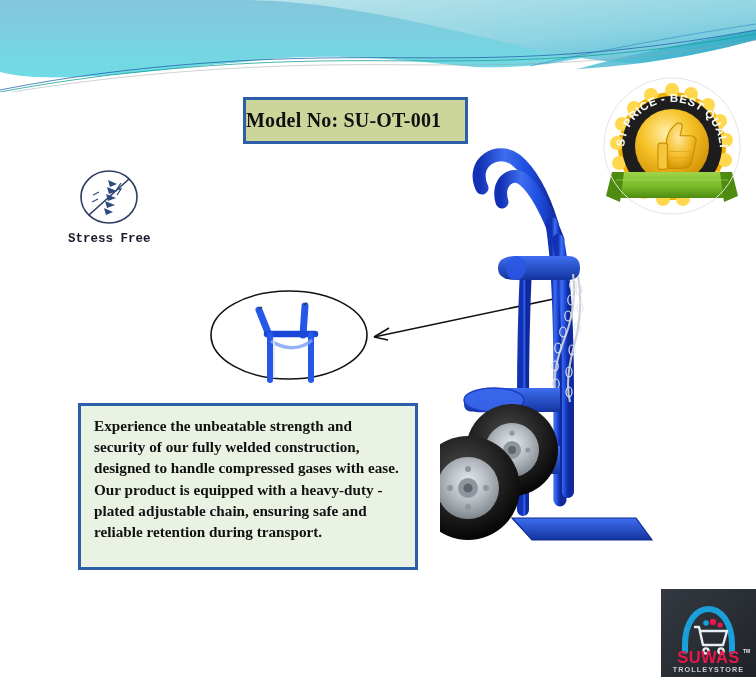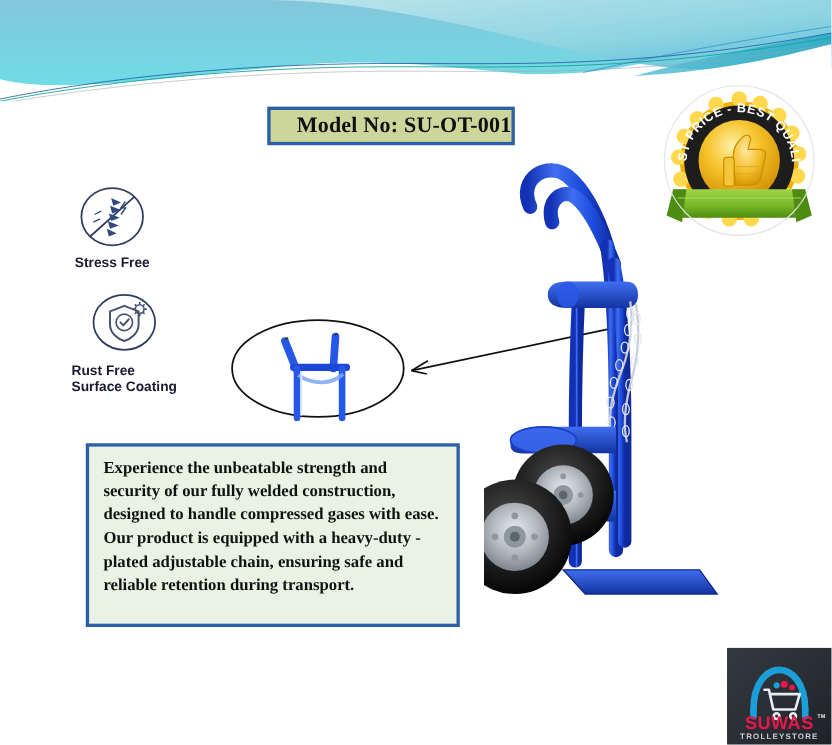--- a/index.html
+++ b/index.html
@@ -10,37 +10,37 @@
     overflow:hidden;
     position:relative;
   }
   .stage{position:absolute;left:0;top:0;width:756px;height:677px;overflow:hidden;background:#fff;}
 
   
   .header-wave{position:absolute;left:0;top:0;width:756px;height:92px;}
 
   
   .model-box{
-    position:absolute;left:243px;top:97px;width:225px;height:35px;
+    position:absolute;left:243px;top:97px;width:225px;height:47px;
     background:#ccd69b;border:3px solid #2b5fa8;
-    display:flex;align-items:center;justify-content:flex-end;
+    display:flex;align-items:center;justify-content:flex-start;
     box-sizing:border-box;
   }
   .model-box span{
     font-family:"Liberation Serif", serif;
     font-weight:bold;font-size:20px;color:#101010;letter-spacing:.2px;
     white-space:nowrap;
   }
 
   
   .feature{position:absolute;display:flex;flex-direction:column;align-items:center;}
   .feature .ico{width:64px;height:60px;}
   .feature .cap{
-    margin-top:4px;
-    font-family:Liberation Sans, sans-serif;
+    margin-top:4px;text-align:center;
+    font-family:Liberation Mono, monospace;
     font-weight:bold;font-size:12.5px;color:#1a1a2e;line-height:14px;
     white-space:nowrap;
   }
   #feat-stress{left:68px;top:168px;}
   #feat-rust{left:65px;top:266px;}
 
   
   .callout{position:absolute;left:207px;top:288px;width:165px;height:95px;}
   .arrow-svg{position:absolute;left:360px;top:278px;width:215px;height:72px;}
 
@@ -125,38 +125,20 @@
         <path d="M22 24 l-6 3"></path>
         <path d="M21 31 l-6 3"></path>
       </g>
       <path d="M44 15 l-4 6 h4 l-4 6" fill="none" stroke="#2f4a7d" stroke-width="1.3"></path>
     </svg>
     <div class="cap">
       <div>Stress Free</div>
     </div>
   </div>
 
-  <div class="feature" id="feat-rust">
-    <svg class="ico" viewBox="0 0 64 60">
-      <ellipse cx="32" cy="27" rx="28" ry="25" fill="none" stroke="#2f3c63" stroke-width="1.6"></ellipse>
-      <path d="M32 12 L45 17 V29 C45 37 38 42 32 44 C26 42 19 37 19 29 V17 Z" fill="none" stroke="#4a5270" stroke-width="1.8" stroke-linejoin="round"></path>
-      <circle cx="32" cy="27" r="7.5" fill="none" stroke="#4a5270" stroke-width="1.5"></circle>
-      <path d="M28.5 27 l2.6 2.8 5-5.6" fill="none" stroke="#4a5270" stroke-width="1.8" stroke-linecap="round" stroke-linejoin="round"></path>
-      <g fill="none" stroke="#4a5270" stroke-width="1.5">
-        <circle cx="46" cy="15" r="4"></circle>
-        <path d="M46 8.5 v2 M46 19.5 v2 M39.5 15 h2 M50.5 15 h2
-                 M41.6 10.6 l1.4 1.4 M49 17.9 l1.4 1.4
-                 M50.4 10.6 l-1.4 1.4 M43 17.9 l-1.4 1.4"></path>
-      </g>
-    </svg>
-    <div class="cap">
-      <div>Rust Free</div>
-      <div>Surface Coating</div>
-    </div>
-  </div>
 
   <svg class="callout" viewBox="0 0 165 95">
     <ellipse cx="82" cy="47" rx="78" ry="44" fill="#ffffff" stroke="#111" stroke-width="1.6"></ellipse>
 
     <g stroke="#2558e8" stroke-width="7" stroke-linecap="round" fill="none">
       <path d="M52 22 L62 47"></path>
       <path d="M98 18 L96 47"></path>
     </g>
     <g stroke="#1a47d8" stroke-width="6.5" fill="none" stroke-linecap="round">
       <path d="M60 46 H108"></path>

